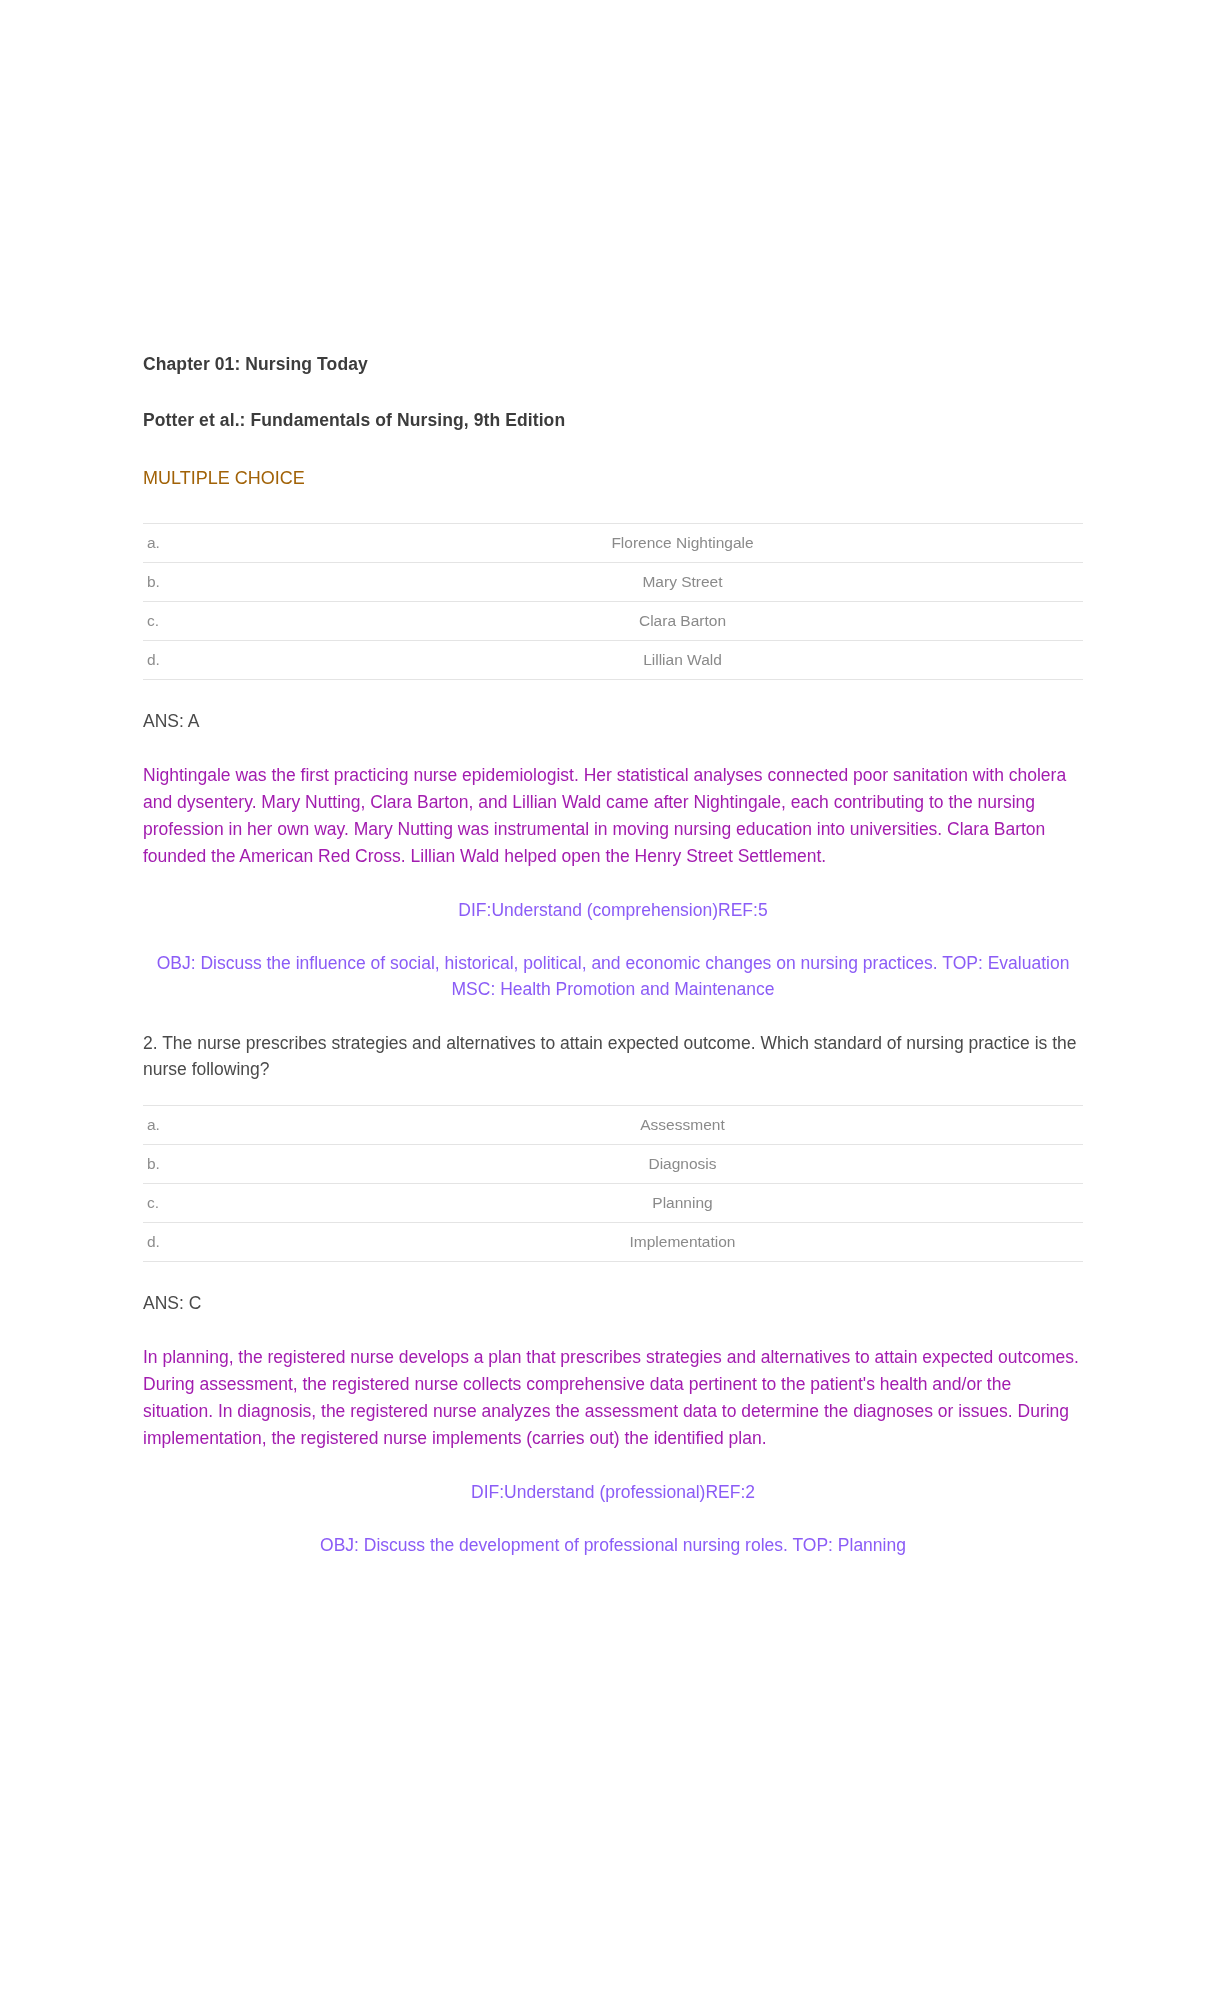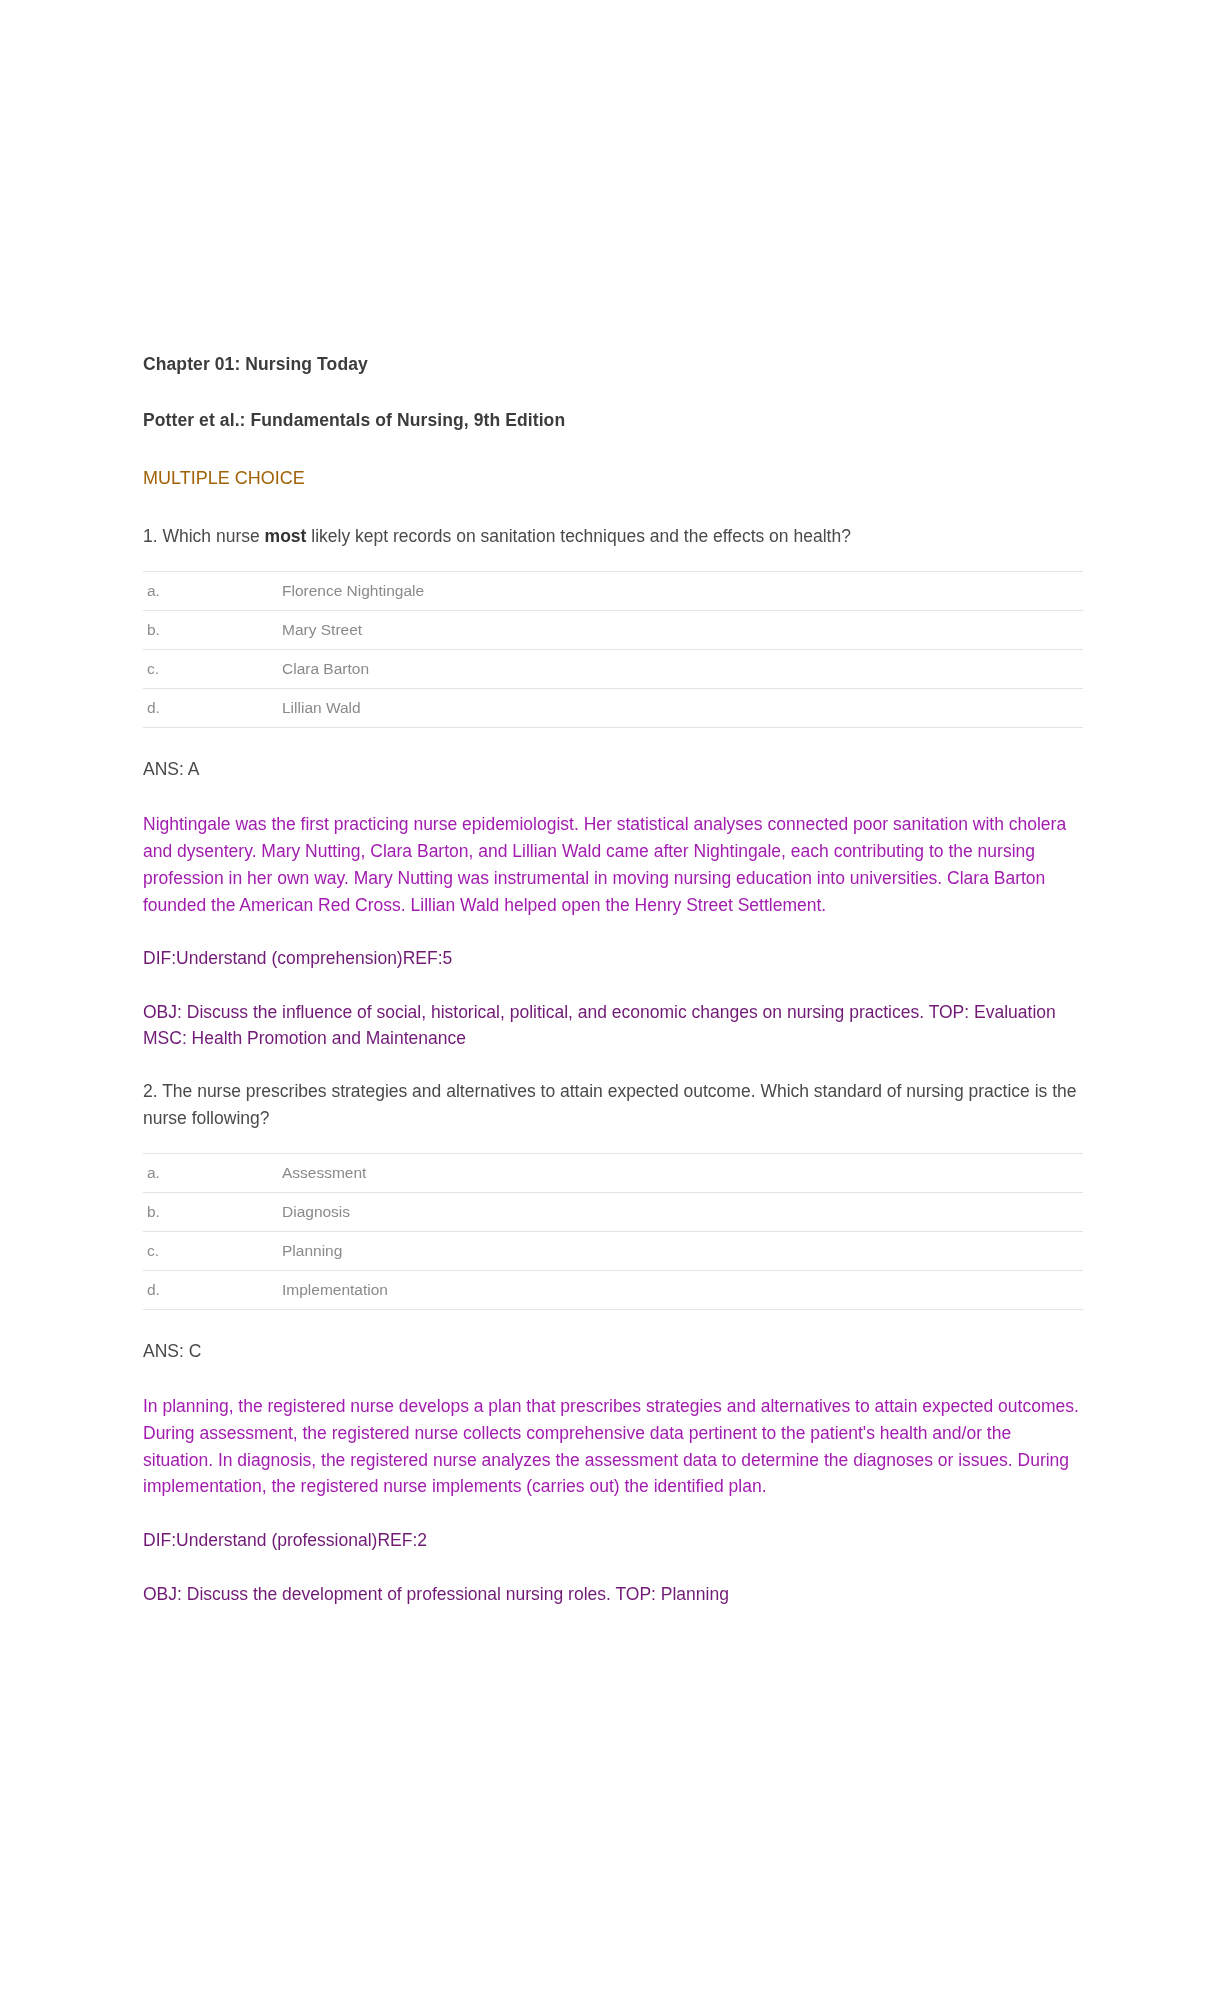--- a/index.html
+++ b/index.html
@@ -67,54 +67,55 @@
     color: #8d8d8d;
     padding: 10px 0 10px 0;
     vertical-align: middle;
   }
   .options td.letter {
     width: 135px;
     padding-left: 4px;
   }
   .options td.text {
     color: #8a8a8a;
+    text-align: center;
   }
   .ans {
     font-size: 17.5px;
     color: #4a4a4a;
     line-height: 1.5;
     margin: 18px 0 28px 0;
   }
   .para {
     font-size: 17.5px;
     color: #a21caf;
     line-height: 1.54;
     margin: 0 0 27px 0;
     text-align: left;
   }
   .meta {
     font-size: 17.5px;
-    color: #701a75;
+    color: #8b5cf6;
     line-height: 1.5;
     margin: 0 0 27px 0;
+    text-align: center;
   }
 </style>
 </head>
 <body>
 
 <div class="page">
   <div class="content">
 
     <div class="heading">Chapter 01: Nursing Today</div>
 
     <div class="heading">Potter et al.: Fundamentals of Nursing, 9th Edition</div>
 
     <div class="section-label">MULTIPLE CHOICE</div>
 
-    <div class="question"><span>1. Which nurse </span><b>most</b><span> likely kept records on sanitation techniques and the effects on health?</span></div>
 
     <table class="options">
       <tbody>
           <tr>
         <td class="letter">a.</td>
         <td class="text">Florence Nightingale</td>
       </tr>
       <tr>
         <td class="letter">b.</td>
         <td class="text">Mary Street</td>

